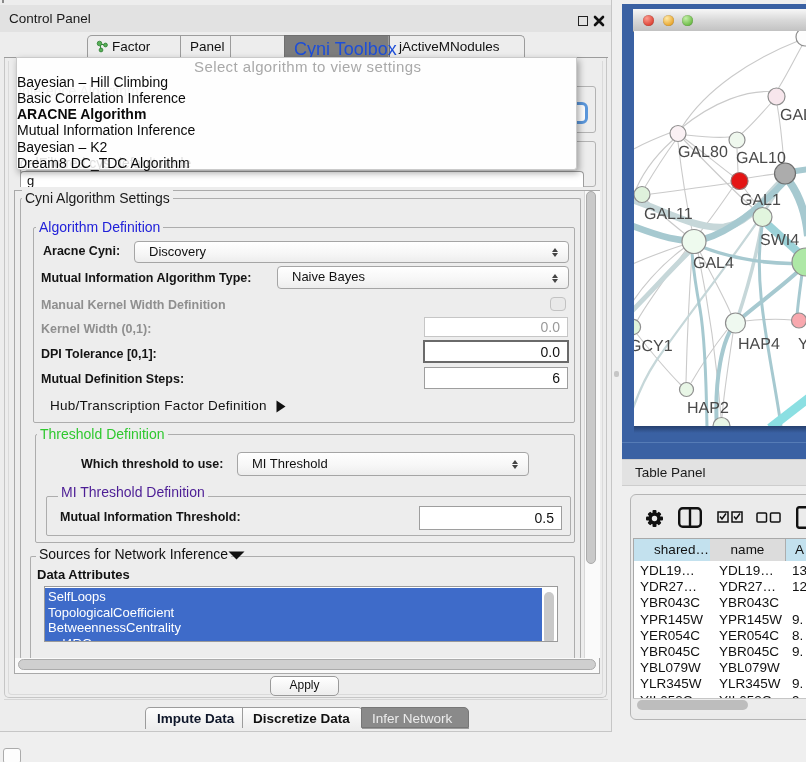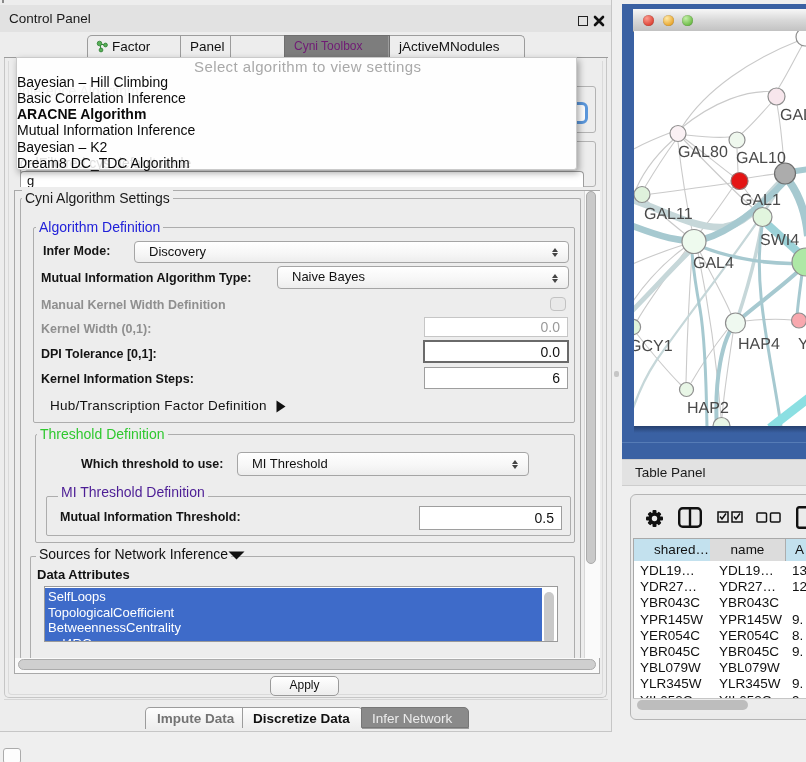--- a/index.html
+++ b/index.html
@@ -44,63 +44,63 @@
 <div class="abs" style="left:388px;top:36px;width:1px;height:21px;background:#9C9C9C;"></div>
 <svg class="abs" style="left:96px;top:40px;" width="13" height="13" viewBox="0 0 13 13">
  <path d="M4 4 L9 5 M4 4 L5 10" stroke="#2E7D32" stroke-width="1"></path>
  <circle cx="3.5" cy="3.5" r="2.3" fill="#57B058" stroke="#2E7D32" stroke-width="0.8"></circle>
  <circle cx="9.5" cy="5" r="1.9" fill="#57B058" stroke="#2E7D32" stroke-width="0.8"></circle>
  <circle cx="5" cy="10" r="1.9" fill="#57B058" stroke="#2E7D32" stroke-width="0.8"></circle>
 </svg>
 <div class="abs" style="left:112px;top:39px;font-size:13.5px;color:#111;">Factor</div>
 <div class="abs" style="left:190px;top:39px;font-size:13.5px;color:#111;">Panel</div>
 <div class="abs" style="left:241px;top:39px;font-size:10px;color:#6d28d9;margin-top:43px;">Select</div>
-<div class="abs" style="left:294px;top:39px;font-size:12px;color:#701a75;">Cyni Toolbox</div>
+<div class="abs" style="left:294px;top:39px;font-size:18px;color:#1d4ed8;">Cyni Toolbox</div>
 <div class="abs" style="left:399px;top:39px;font-size:13.5px;color:#111;">jActiveMNodules</div>
 
 <div class="abs" style="left:20px;top:86px;width:574px;height:45px;border:1px solid #B3B3B3;border-radius:3px;"></div>
 <div class="abs" style="left:500px;top:102px;width:88px;height:22px;background:#fff;border:3px solid #5B97DB;border-radius:6px;box-sizing:border-box;"></div>
 <div class="abs" style="left:20px;top:141px;width:574px;height:44px;border:1px solid #B3B3B3;border-radius:3px;"></div>
 <div class="abs" style="left:20px;top:171px;width:562px;height:15px;background:#fff;border:1px solid #9E9E9E;border-bottom:none;border-radius:4px 4px 0 0;overflow:hidden;">
   <div class="abs" style="left:6px;top:1px;font-size:13px;color:#111;">g</div>
 </div>
 
 <div class="abs" style="left:4px;top:58px;width:603px;height:640px;border:1px solid #C6C6C6;border-top:none;border-radius:0 0 5px 5px;box-sizing:border-box;"></div>
 <div class="abs" style="left:8px;top:61px;width:595px;height:634px;border:1px solid #DADADA;border-top:none;border-radius:0 0 4px 4px;box-sizing:border-box;"></div>
 
 <div class="abs" style="left:14px;top:190px;width:586px;height:484px;border:1px solid #A9A9A9;background:#EDEDED;box-sizing:border-box;"></div>
 
 <div class="fs" style="left:20px;top:198px;width:559px;height:460px;border-bottom:none;"></div>
 <div class="leg" style="left:22px;top:190px;color:#1a1a1a;">Cyni Algorithm Settings</div>
 
 <div class="fs" style="left:33px;top:227px;width:540px;height:194px;"></div>
 <div class="leg" style="left:36px;top:219px;color:#2121D9;">Algorithm Definition</div>
 
-<div class="lbl abs" style="left:43px;top:244px;">Infer Mode:</div>
+<div class="lbl abs" style="left:43px;top:244px;">Aracne Cyni:</div>
 <div class="combo" style="left:134px;top:241px;width:433px;height:20px;">
       <span class="tx">Discovery</span>
       <span class="arr"></span>
     </div>
 
 <div class="lbl abs" style="left:41px;top:271px;">Mutual Information Algorithm Type:</div>
 <div class="combo" style="left:277px;top:266px;width:290px;height:21px;">
       <span class="tx">Naive Bayes</span>
       <span class="arr"></span>
     </div>
 
 <div class="lbl abs dis" style="left:41px;top:298px;">Manual Kernel Width Definition</div>
 <div class="abs" style="left:550px;top:297px;width:14px;height:12px;background:#E9E9E9;border:1px solid #C2C2C2;border-radius:4px;"></div>
 
 <div class="lbl abs dis" style="left:41px;top:322px;">Kernel Width (0,1):</div>
 <div class="field" style="left:424px;top:317px;width:144px;height:20px;border:1px solid #C6C6C6;box-sizing:border-box;color:#9A9A9A;line-height:19px;padding-right:7px;">0.0</div>
 
 <div class="lbl abs" style="left:41px;top:347px;">DPI Tolerance [0,1]:</div>
 <div class="field" style="left:423px;top:340px;width:146px;height:23px;border:2px solid #6A6A6A;box-sizing:border-box;line-height:20px;padding-right:7px;">0.0</div>
 
-<div class="lbl abs" style="left:41px;top:372px;">Kernel Information Steps:</div>
+<div class="lbl abs" style="left:41px;top:372px;">Mutual Definition Steps:</div>
 <div class="field" style="left:424px;top:367px;width:144px;height:22px;border:1px solid #9E9E9E;box-sizing:border-box;line-height:21px;padding-right:7px;">6</div>
 
 <div class="abs" style="left:50px;top:398px;font-size:13.5px;letter-spacing:0.25px;color:#111;">Hub/Transcription Factor Definition</div>
 <svg class="abs" style="left:275px;top:400px;" width="12" height="13" viewBox="0 0 12 13">
       <path d="M1.5 0.5 L10.5 6.5 L1.5 12.5 Z" fill="#111"></path>
     </svg>
 
 <div class="fs" style="left:35px;top:434px;width:538px;height:107px;"></div>
 <div class="leg" style="left:37px;top:426px;color:#2FC82F;">Threshold Definition</div>
 
@@ -133,21 +133,21 @@
 <div class="abs" style="left:15px;top:658px;width:584px;height:15px;background:#FAFAFA;"></div>
 <div class="abs" style="left:18px;top:659px;width:578px;height:11px;background:#CFCFCF;border:1px solid #ABABAB;border-radius:6px;box-sizing:border-box;"></div>
 
 <div class="abs" style="left:270px;top:676px;width:67px;height:18px;background:linear-gradient(#FFFFFF,#EDEDED);border:1px solid #9A9A9A;border-radius:5px;font-size:12px;color:#111;text-align:center;line-height:17px;">Apply</div>
 
 <div class="abs" style="left:4px;top:699px;width:604px;height:1px;background:#D5D5D5;"></div>
 <div class="abs" style="left:145px;top:728px;width:324px;height:1px;background:#9C9C9C;"></div>
 <div class="abs" style="left:145px;top:707px;width:216px;height:21px;border:1px solid #9C9C9C;border-bottom:none;border-radius:5px 5px 0 0;background:linear-gradient(#FDFDFD,#EDEDED);"></div>
 <div class="abs" style="left:242px;top:708px;width:1px;height:20px;background:#9C9C9C;"></div>
 <div class="abs" style="left:361px;top:707px;width:108px;height:21px;background:#8A8A8A;border:1px solid #777;border-radius:0 5px 0 0;box-sizing:border-box;"></div>
-<div class="abs b" style="left:157px;top:711px;font-size:13.5px;color:#737373;">Impute Data</div>
+<div class="abs b" style="left:157px;top:711px;font-size:13.5px;color:#0f172a;">Impute Data</div>
 <div class="abs b" style="left:253px;top:711px;font-size:13.5px;color:#111;">Discretize Data</div>
 <div class="abs" style="left:372px;top:711px;font-size:13.5px;color:#ECECEC;">Infer Network</div>
 
 <div class="abs" style="left:16px;top:57px;width:559px;height:111px;background:#FEFEFE;border:1px solid #CACACA;border-radius:0 0 3px 3px;box-shadow:2px 3px 7px rgba(0,0,0,0.35);"></div>
 <div class="abs" style="left:20px;top:155px;font-size:14px;color:#DEDEDE;">galFiltered.cys default node</div>
 <div class="abs" style="left:194px;top:58px;font-size:15px;letter-spacing:0.4px;color:#A9A9A9;">Select algorithm to view settings</div>
 <div class="abs" style="left:18px;top:83px;font-size:14px;color:#F1F1F1;">Inference Algorithm</div>
 <div class="abs" style="left:17px;top:73.5px;font-size:14px;color:#0a0a0a;line-height:16.3px;">Bayesian – Hill Climbing<br>Basic Correlation Inference<br><span class="b">ARACNE Algorithm</span><br>Mutual Information Inference<br>Bayesian – K2<br>Dream8 DC_TDC Algorithm</div>
 
 <div class="abs" style="left:614px;top:371px;width:5px;height:6px;background:#C6C6C6;border-radius:2px;"></div>

